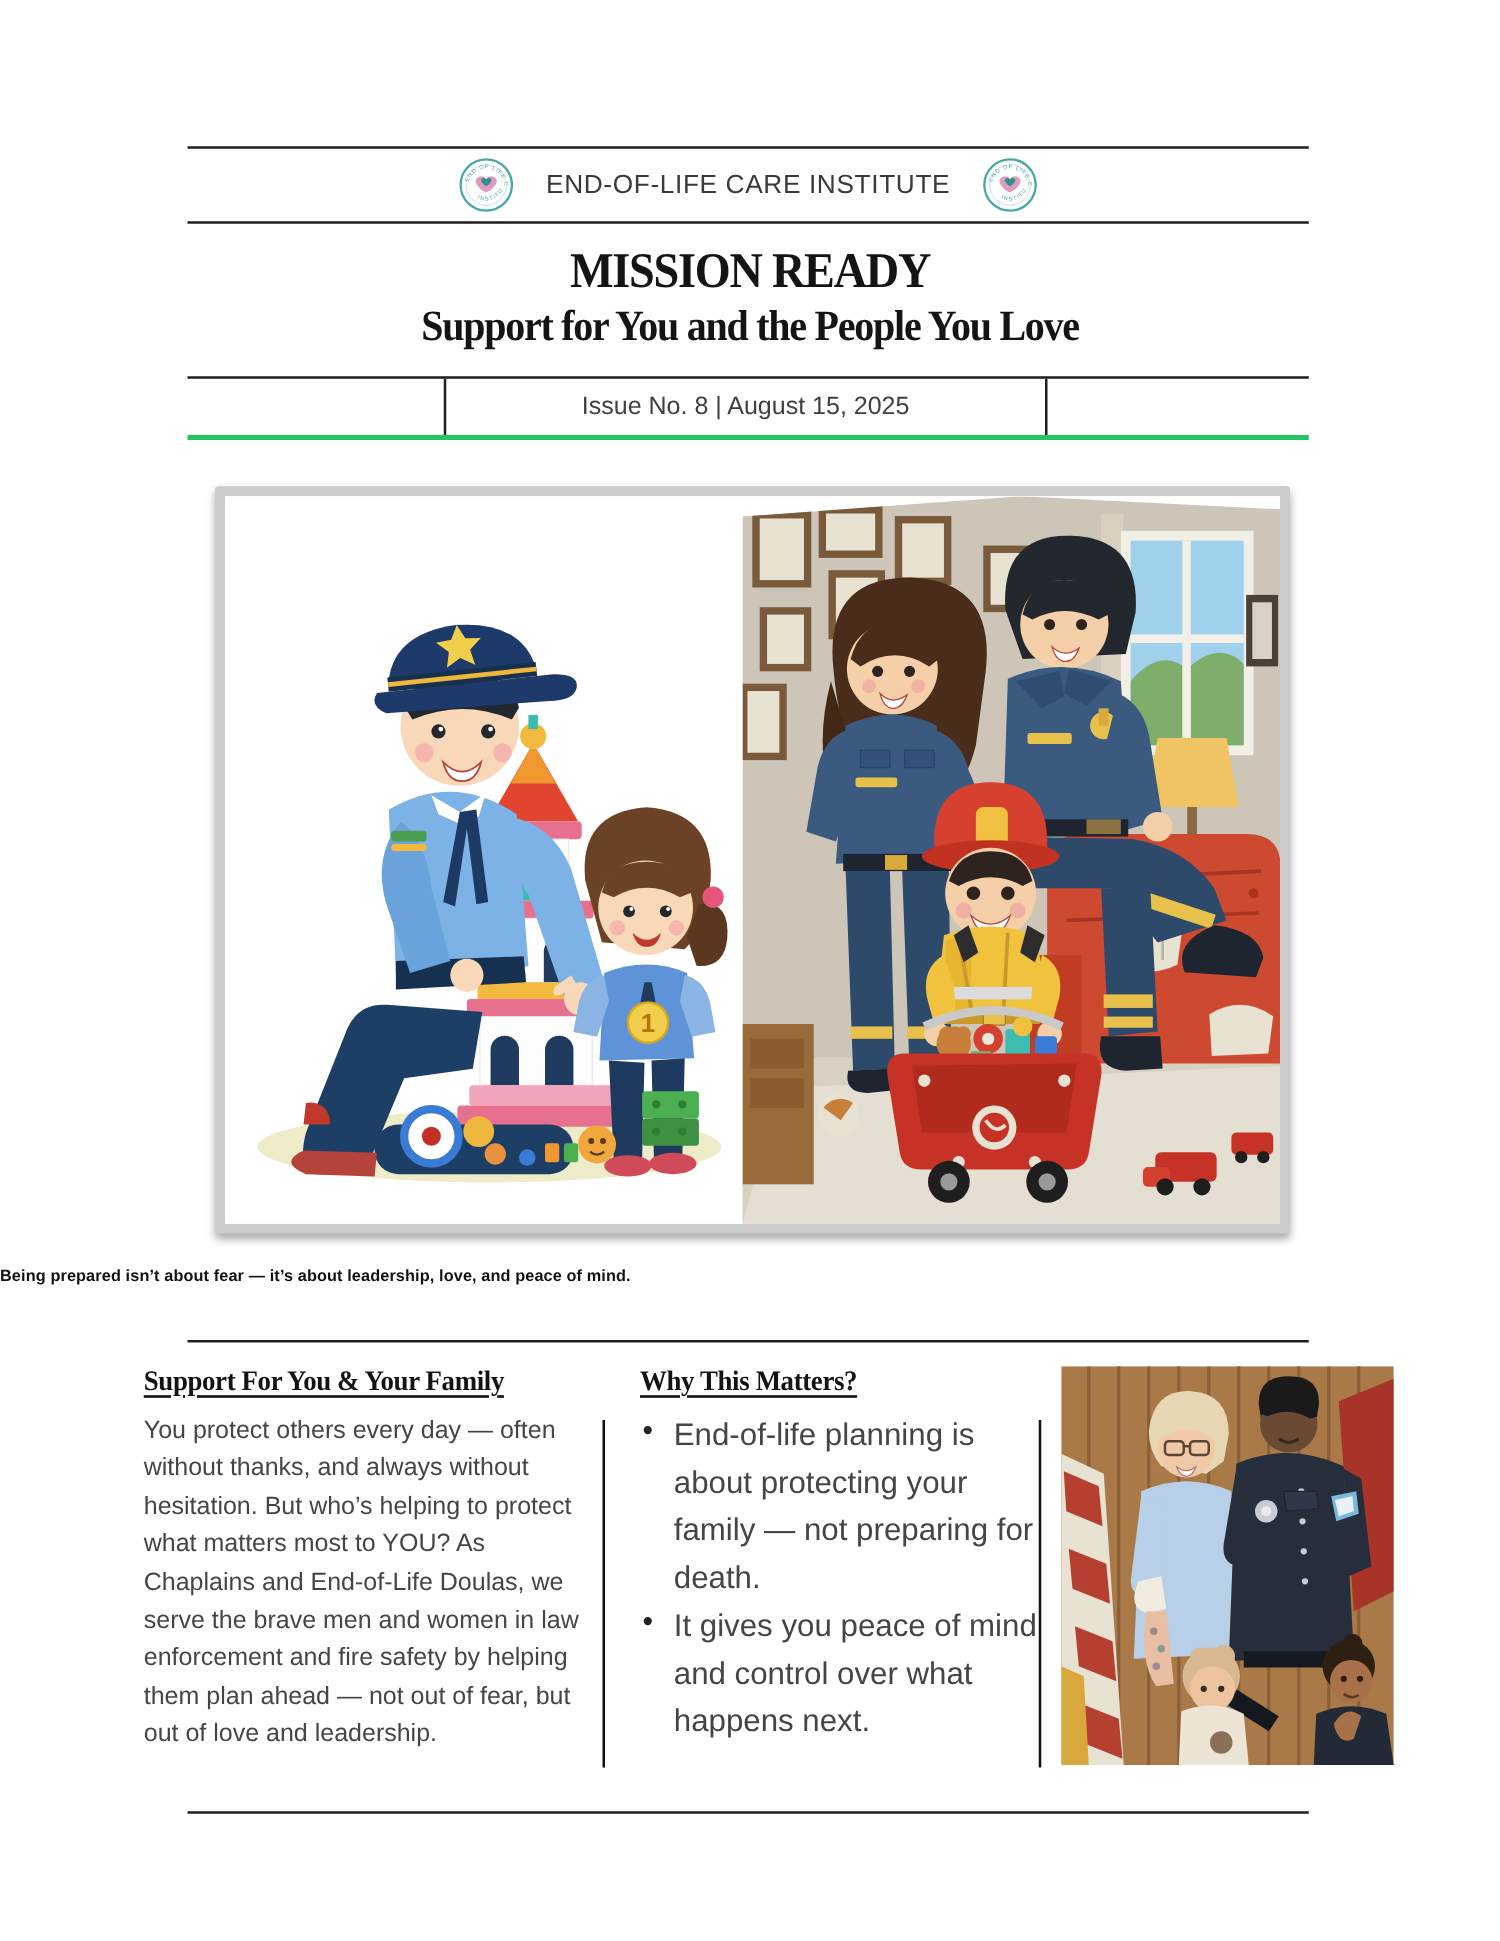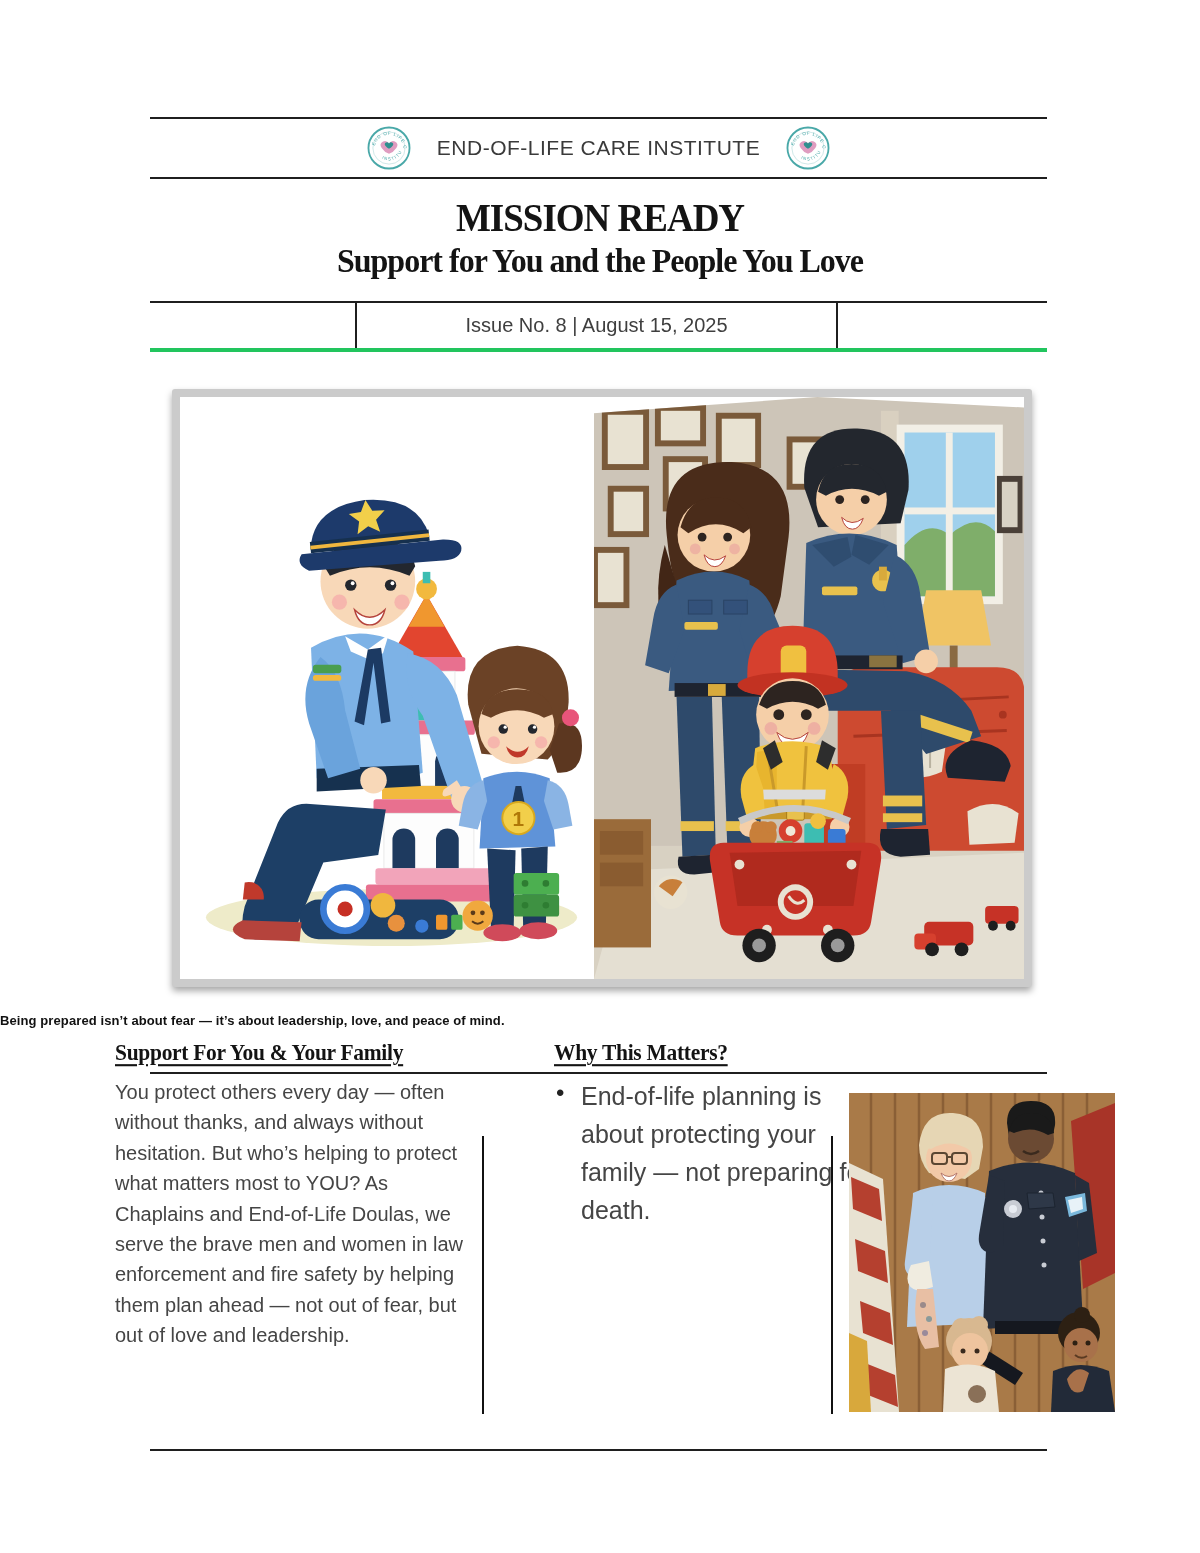--- a/index.html
+++ b/index.html
@@ -40,28 +40,28 @@
   .page-left { width:49%; height:100%; background:#ffffff; display:flex;
                align-items:center; justify-content:center; }
   .page-left svg { width:100%; height:96%; }
   .page-right { width:51%; height:100%; background:#ffffff; }
   .page-right svg { width:100%; height:100%; clip-path:polygon(0 2.8%, 52% 0, 100% 1.8%, 100% 100%, 0 100%); }
 
   .hero-caption { position:absolute; left:0; top:1013px; width:100%; 
                   font-weight:700; font-size:13px; color:#111111; letter-spacing:0.1px; }
 
   
-  .col { position:absolute; top:1040px; }
+  .col { position:absolute; top:1092px; }
   .col-heading { font-family:"Liberation Serif", serif; font-weight:700; font-size:21.5px;
                  color:#131313; text-decoration:underline; text-decoration-thickness:2px;
                  text-underline-offset:4px; letter-spacing:-0.3px; margin-bottom:12px;
                  transform:scaleY(1.05); transform-origin:left top; }
   .col-body { font-size:20px; line-height:1.52; color:#454545; }
   .col-left { left:115px; width:366px; }
-  .col-mid { left:512px; width:320px;margin-left:42px; }
+  .col-mid { left:512px; width:320px; }
   .col-mid ul { list-style:none; margin-top:2px; }
   .col-mid li { position:relative; padding-left:27px; font-size:25px; line-height:1.52;
                 color:#454545; margin-bottom:1px; }
   .col-mid li::before { content:"•"; position:absolute; left:2px; top:-2px; font-size:24px; color:#222; }
 
   .photo-wrap { position:absolute; left:849px; top:1093px; width:266px; height:319px; }
   .photo-wrap svg { width:100%; height:100%; }
 </style>
 </head>
 <body>
@@ -407,20 +407,21 @@
     <div class="col-heading">Support For You &amp; Your Family</div>
     <div class="col-body">You protect others every day — often without thanks, and always without hesitation. But who’s helping to protect what matters most to YOU? As Chaplains and End-of-Life Doulas, we serve the brave men and women in law enforcement and fire safety by helping them plan ahead — not out of fear, but out of love and leadership.</div>
   </div>
 
   <div class="vrule" style="left:482px; top:1136px; height:278px;"></div>
 
   <div class="col col-mid">
     <div class="col-heading">Why This Matters?</div>
     <ul>
       <li>End-of-life planning is about protecting your family — not preparing for death.</li>
+      <li>It gives you peace of mind and control over what happens next.</li>
     </ul>
   </div>
 
   <div class="vrule" style="left:831px; top:1136px; height:278px;"></div>
 
   <div class="photo-wrap">
     <svg viewBox="0 0 266 319" preserveAspectRatio="none">
       <rect width="266" height="319" fill="#a97a48"></rect>
       <g stroke="#8a5f36" stroke-width="2.5">
         <line x1="22" y1="0" x2="22" y2="319"></line>

